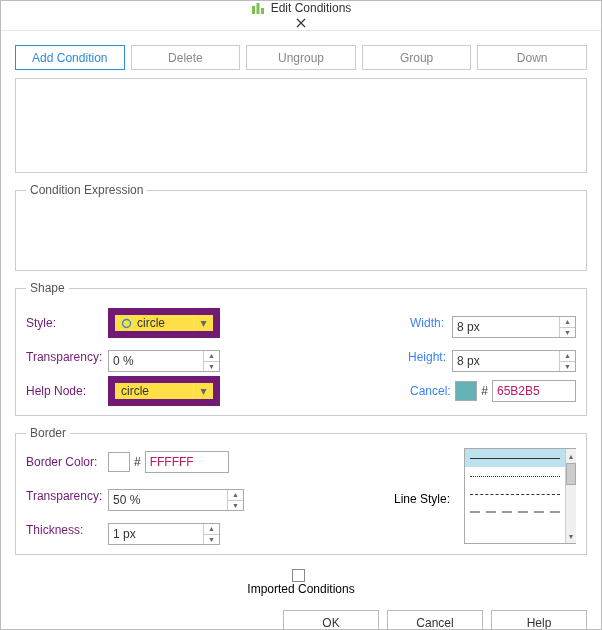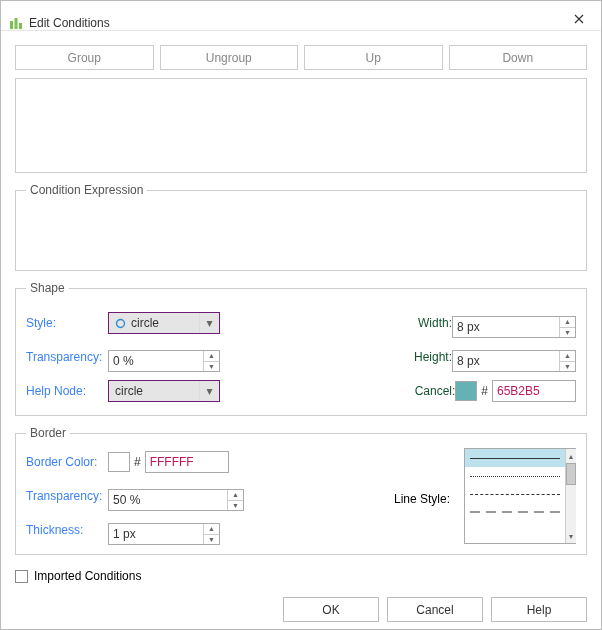--- a/index.html
+++ b/index.html
@@ -1,56 +1,56 @@
 <!DOCTYPE html>
 <html><head>
 <meta charset="utf-8">
 <style>
 * { box-sizing: border-box; font-family: "Segoe UI", Tahoma, sans-serif; font-size: 12px; }
 body { margin: 0; background: #fff; width: 602px; height: 630px; border: 1px solid #bbb; }
-.titlebar { display: flex; align-items: flex-end; justify-content: space-between; height: 30px; padding: 0 8px; border-bottom: 1px solid #e6e6e6; }
+.titlebar { display: flex; align-items: center; justify-content: space-between; height: 30px; padding: 0 8px; border-bottom: 1px solid #e6e6e6; flex-direction: column; }
 .titlebar-left { display: flex; align-items: center; gap: 6px; }
 .appicon svg { width: 14px; height: 14px; display: block; }
 .title-text { color: #333; }
 .close-btn { width: 28px; height: 22px; display: flex; align-items: center; justify-content: center; font-size: 14px; color: #333; cursor: pointer; }
 .content { padding: 14px 14px 10px; }
 .toolbar { display: flex; gap: 6px; margin-bottom: 8px; }
 .tbtn { flex: 1; height: 25px; border: 1px solid #ccc; background: #fff; color: #888; display: flex; align-items: center; justify-content: center; }
 .tbtn.active { border-color: #2d8dd6; color: #2d8dd6; }
 .listbox { border: 1px solid #ccc; height: 95px; background: #fff; }
 fieldset { border: 1px solid #ccc; margin: 10px 0 0; padding: 8px 10px 10px; }
 legend { color: #555; padding: 0 4px; }
 .expr-content { height: 55px; }
 .row { display: flex; align-items: center; height: 28px; margin-top: 6px; }
 .row:first-child { margin-top: 0; }
-.label { width: 82px; color: #3b82f6; }
-.label-r { width: 50px; color: #14532d; text-align: right; }
+.label { width: 82px; color: #701a75; }
+.label-r { width: 50px; color: #3b82f6; text-align: center; }
 .gap { flex: 1; }
-.combo { position: relative; width: 112px; height: 22px; border: 1px solid #701a75; background: #e5e5e5; display: flex; align-items: center; }
+.combo { position: relative; width: 112px; height: 30px; border: 7px solid #701a75; background: #fde047; display: flex; align-items: center; }
 .combo .icon { width: 14px; height: 14px; margin-left: 4px; display: flex; align-items: center; justify-content: center; }
 .combo .val { flex: 1; padding: 0 4px; color: #333; }
 .combo .arrow { width: 20px; height: 100%; border-left: 1px solid #ddd; display: flex; align-items: center; justify-content: center; color: #666; }
 .spinner { width: 124px; height: 22px; border: 1px solid #aaa; display: flex; align-items: center; background: #fff; margin-top: 8px; }
 .spinner .val { flex: 1; padding: 0 4px; color: #333; }
 .spinner .spbtns { width: 16px; height: 100%; border-left: 1px solid #ccc; display: flex; flex-direction: column; }
 .spinner .sp { flex: 1; display: flex; align-items: center; justify-content: center; font-size: 7px; color: #666; }
 .spinner .sp + .sp { border-top: 1px solid #ccc; }
 .swatch { width: 22px; height: 20px; border: 1px solid #aaa; display: inline-block; }
 .hash { margin: 0 4px; color: #333; }
 .hexinput { width: 84px; height: 22px; border: 1px solid #aaa; padding: 0 4px; font-family: inherit; font-size: 12px; color: #be185d; }
 .linestyle-box { width: 112px; border: 1px solid #aaa; background: #fff; display: flex; }
 .linestyle-list { flex: 1; }
 .ls-item { height: 18px; display: flex; align-items: center; padding: 0 5px; }
 .ls-item.selected { background: #bde2ee; }
 .ls-item .lp { width: 100%; }
 .vscroll { width: 16px; background: #f0f0f0; border-left: 1px solid #ccc; display: flex; flex-direction: column; align-items: center; }
 .vscroll .sb { height: 14px; display:flex; align-items:center; justify-content:center; font-size:8px; color:#666; width:100%; }
 .vscroll .track { flex:1; width:100%; display:flex; justify-content:center; }
 .vscroll .thumb { width:10px; height:22px; background:#ccc; border:1px solid #aaa; margin-top:0; }
-.chk-row { display:flex; align-items:center; margin-top:14px; }
+.chk-row { display:flex; align-items:center; margin-top:14px;flex-direction:column; }
 .chk { width:13px; height:13px; border:1px solid #888; margin-right:6px; background:#fff; }
 .footer { display:flex; justify-content:flex-end; gap:8px; margin-top:14px; }
 .fbtn { width:96px; height:25px; border:1px solid #bbb; background:#fff; display:flex; align-items:center; justify-content:center; color:#333; }
 </style>
 </head>
 <body>
 
 <div class="titlebar">
   <div class="titlebar-left">
     <span class="appicon">
@@ -65,23 +65,24 @@
   <div class="close-btn">
     <svg width="10" height="10" viewBox="0 0 10 10">
         <path d="M1 1 L9 9 M9 1 L1 9" stroke="#333" stroke-width="1.2"></path>
       </svg>
   </div>
 </div>
 
 <div class="content">
 
   <div class="toolbar">
+    <div class="tbtn active">Add Condition</div>
+    <div class="tbtn">Delete</div>
+    <div class="tbtn">Ungroup</div>
     <div class="tbtn">Group</div>
-    <div class="tbtn">Ungroup</div>
-    <div class="tbtn">Up</div>
     <div class="tbtn">Down</div>
   </div>
 
   <div class="listbox"></div>
 
   <fieldset>
     <legend>Condition Expression</legend>
     <div class="expr-content"></div>
   </fieldset>
 

